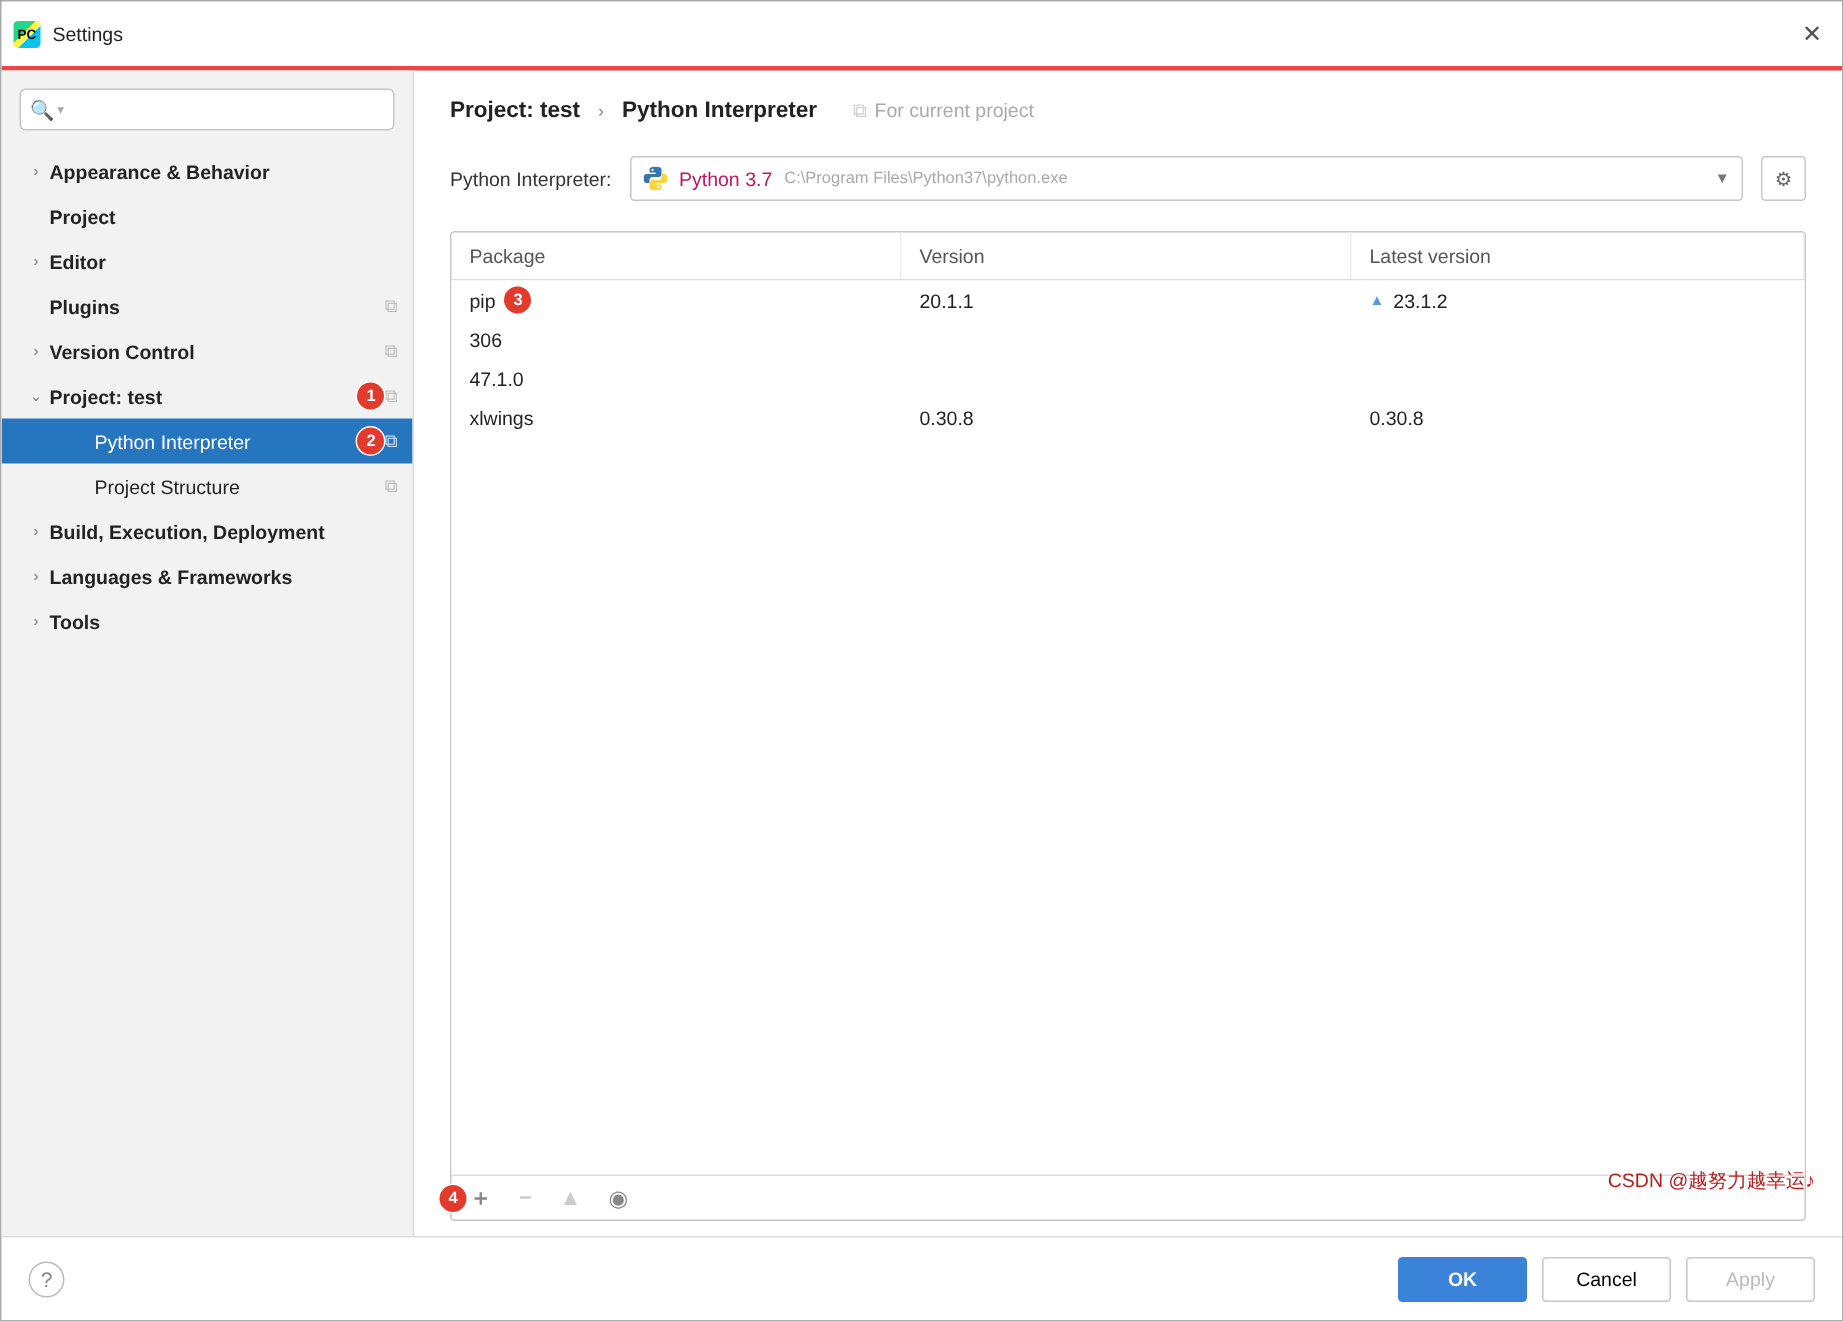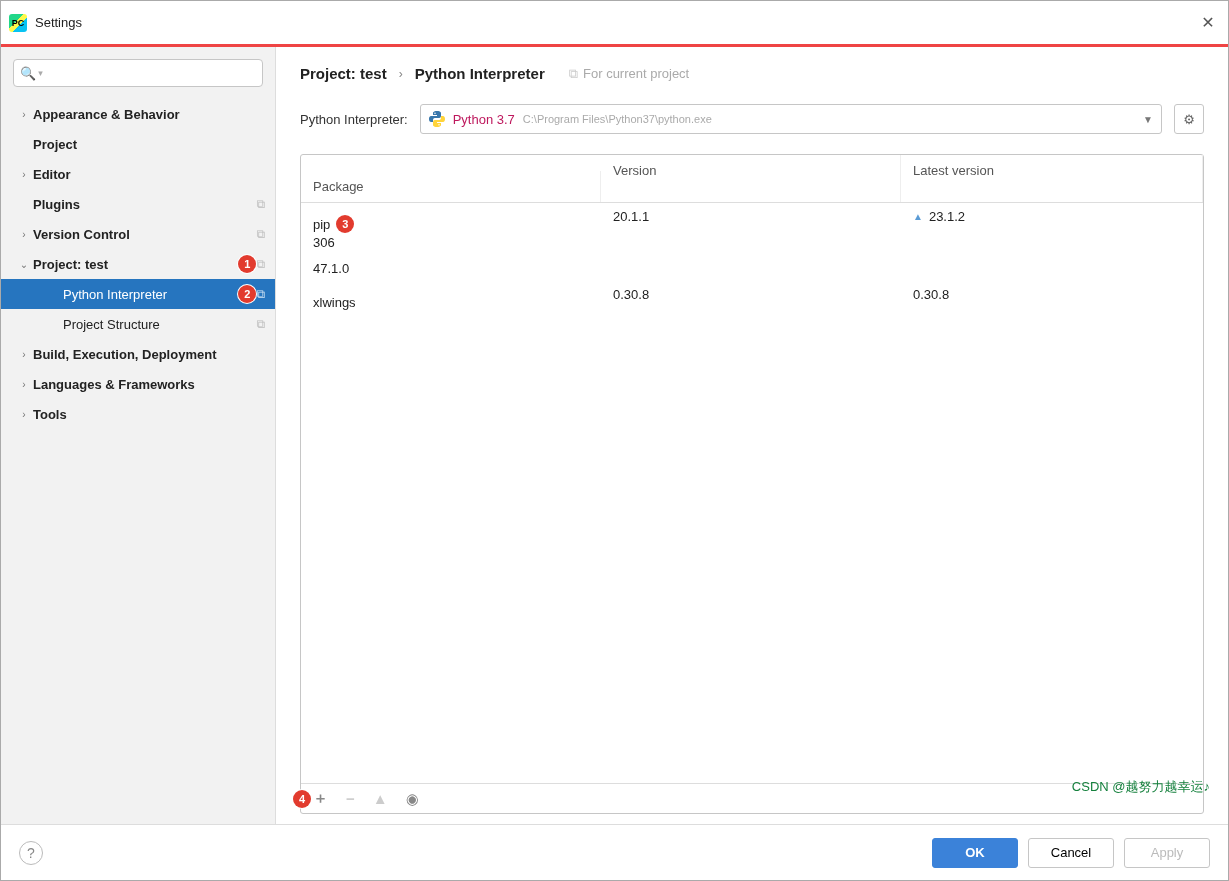--- a/index.html
+++ b/index.html
@@ -34,38 +34,38 @@
   .interp-row .lbl { font-size:13px; color:#333; }
   .interp-select { flex:1; border:1px solid #c6c6c6; border-radius:3px; height:30px; display:flex; align-items:center; padding:0 8px; gap:8px; cursor:pointer; }
   .interp-select .py-icon { width:16px; height:16px; display:flex; }
   .interp-select .name { font-size:13px; color:#be185d; }
   .interp-select .path { font-size:11px; color:#aaa; flex:1; }
   .interp-select .chev { color:#777; font-size:10px; }
   .gear-btn { width:30px; height:30px; border:1px solid #c6c6c6; border-radius:3px; display:flex; align-items:center; justify-content:center; cursor:pointer; color:#666; }
   .pkg-table { flex:1; border:1px solid #c6c6c6; border-radius:3px; display:flex; flex-direction:column; min-height:0;}
   .thead { display:flex; border-bottom:1px solid #ddd; }
   .th { padding:8px 12px; color:#555; font-size:13px; border-right:1px solid #eee; }
-  .col-pkg { width:300px;margin-top:16px; }
+  .col-pkg { width:300px; }
   .col-ver { width:300px; }
   .col-lat { flex:1; }
   .tbody { flex:1; overflow-y:auto; background:#fff;}
   .trow { display:flex; height:26px; align-items:center;justify-content:flex-end;}
   .td { padding:0 12px; font-size:13px; color:#222; display:flex; align-items:center; gap:6px;}
   .upd-arrow { color:#5a9bd5; font-size:10px; }
   .tfoot { border-top:1px solid #ddd; height:30px; display:flex; align-items:center; gap:18px; padding:0 12px; position:relative;}
   .tfoot .tool { color:#888; cursor:pointer; font-size:15px; }
   .tfoot .tool.disabled { color:#ccc; }
   .footer { border-top:1px solid #ddd; height:56px; display:flex; align-items:center; padding:0 18px; gap:10px; }
   .footer .help { width:24px; height:24px; border:1px solid #bbb; border-radius:50%; display:flex; align-items:center; justify-content:center; color:#888; font-size:14px; cursor:pointer;}
   .footer .spacer { flex:1; }
   .btn { min-width:86px; height:30px; border:1px solid #c6c6c6; border-radius:3px; background:#fff; padding:0 16px; font-size:13px; cursor:pointer; }
   .btn.primary { background:#3b82d9; border-color:#3b82d9; color:#fff; font-weight:600; }
   .btn.disabled { color:#bbb; }
   .badge { position:absolute; width:18px; height:18px; border-radius:50%; background:#e23b2e; color:#fff; font-size:11px; font-weight:600; display:flex; align-items:center; justify-content:center; z-index:5; box-shadow:0 0 0 1px #fff;}
-  .watermark { position:absolute; right:18px; bottom:28px; color:#15803d; font-size:13px; pointer-events:none;margin-left:42px;}
+  .watermark { position:absolute; right:18px; bottom:28px; color:#b91c1c; font-size:13px; pointer-events:none;margin-left:42px;}
 </style>
 </head>
 <body>
 
 <div class="titlebar">
   <div class="app-icon">PC</div>
   <div class="title">Settings</div>
   <div class="close">✕</div>
 </div>
 

